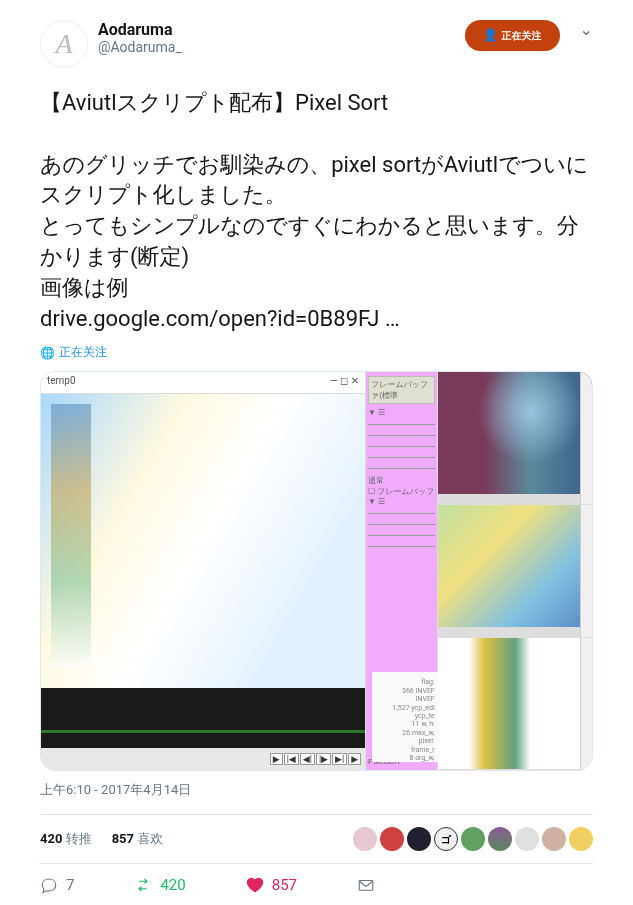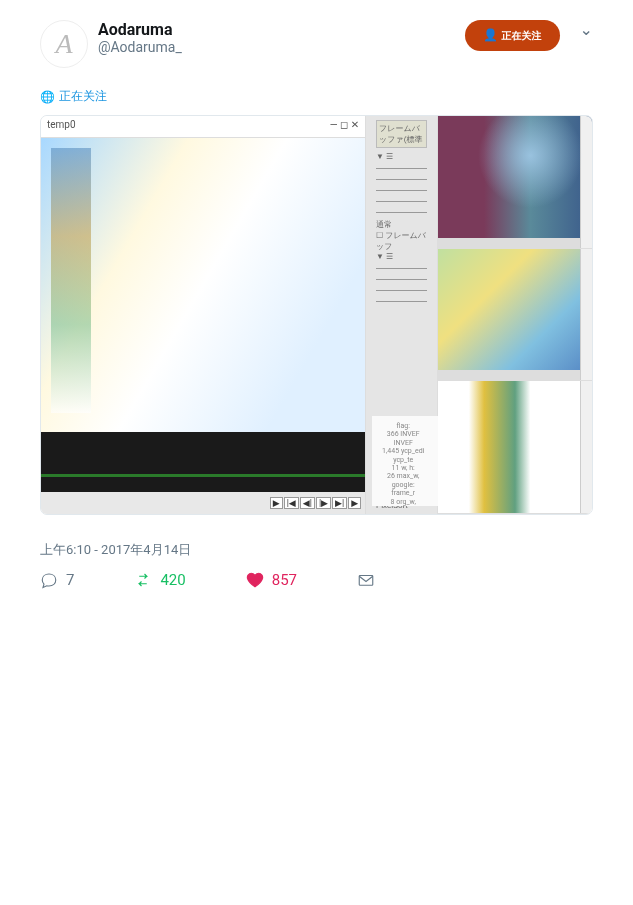--- a/index.html
+++ b/index.html
@@ -8,45 +8,45 @@
   .header { display: flex; align-items: flex-start; gap: 10px; margin-bottom: 20px; }
   .avatar { width: 48px; height: 48px; border-radius: 50%; display: flex; align-items: center; justify-content: center; color: #bbb; font-size: 28px; font-style: italic; font-family: serif; border: 1px solid #eee; }
   .user-info { flex: 1; }
   .display-name { font-weight: bold; font-size: 16px; color: #14171a; }
   .handle { color: #657786; font-size: 14px; }
   .follow-btn { background: #c2410c; color: #fff; border: none; border-radius: 20px; padding: 8px 18px; font-size: 10px; font-weight: bold; cursor: pointer; }
   .follow-btn::before { content: "👤 "; font-size: 12px; }
   .dropdown-icon { color: #657786; margin-left: 10px; font-size: 16px; cursor: pointer; }
   .tweet-text { font-size: 22px; line-height: 1.4; color: #14171a; margin-bottom: 10px; white-space: pre-wrap; }
   .translate-link { color: #1b95e0; font-size: 12px; cursor: pointer; display: flex; align-items: center; gap: 4px; margin-bottom: 10px; }
-  .media { width: 100%; height: 400px; border: 1px solid #e1e8ed; border-radius: 7px; margin-bottom: 26px; position: relative; display: flex; background: #fafafa; overflow: hidden; }
+  .media { width: 100%; height: 400px; border: 1px solid #e1e8ed; border-radius: 15px; margin-bottom: 10px; position: relative; display: flex; background: #fafafa; overflow: hidden; }
   .m-left { width: 59%; display: flex; flex-direction: column; border-right: 1px solid #ddd; }
   .m-titlebar { height: 22px; background: #fff; border-bottom: 1px solid #ddd; font-size: 10px; color: #555; padding: 3px 6px; display:flex; justify-content:space-between; }
   .m-canvas { flex: 1; background: linear-gradient(120deg, #a8d8ff 0%, #fff9e0 30%, #ffffff 50%, #e0f0ff 80%); position: relative; }
   .m-canvas::after { content:""; position:absolute; left:10px; top:10px; width:40px; height:90%; background: linear-gradient(180deg, #5a8fc0, #c0a050, #80c090, #fff); opacity:0.6; }
   .m-timeline { height: 60px; background: #1a1a1a; display:flex; flex-direction:column; justify-content:flex-end; }
   .m-tl-bar { height:3px; background:#2a7a2a; margin:15px 0; }
   .m-controls { background:#e8e8e8; height:22px; display:flex; justify-content:flex-end; align-items:center; gap:1px; padding:0 4px; font-size:9px; color:#333; }
   .m-controls span { border:1px solid #999; padding:0 2px; background:#fff; }
-  .m-mid { width: 13%; background:#e5e5e5; border-right:1px solid #ddd; font-size:8px; color:#666; padding:4px 10px; }
+  .m-mid { width: 13%; background:#f0abfc; border-right:1px solid #ddd; font-size:8px; color:#666; padding:4px 2px; }
   .m-mid-title { font-size:8px; padding:2px; background:#e0e0d0; border:1px solid #bbb; margin-bottom:4px; }
   .m-slider { height:8px; display:flex; align-items:center; margin:3px 0; }
   .m-slider::before { content:""; width:100%; height:1px; background:#999; }
   .m-mid-bottom { position:absolute; bottom:4px; font-size:8px; }
-  .m-text { margin-top:6px; font-size:7px; color:#888; line-height:1.2;text-align:center; }
+  .m-text { margin-top:6px; font-size:7px; color:#888; line-height:1.2; }
   .m-right { width: 28%; display:flex; flex-direction:column; }
   .m-thumb { flex:1; border-bottom:1px solid #ddd; background:#eee; position:relative; overflow:hidden; }
   .t1 { background: linear-gradient(90deg, #7a3a5a 30%, #5a8a9a 60%, #3a5a8a); }
   .t1::after { content:""; position:absolute; inset:0; background: radial-gradient(ellipse at 60% 30%, rgba(160,200,230,0.9), transparent 40%); }
   .t2 { background: linear-gradient(135deg, #c0e0a0, #f0e080, #80c0e0, #5080c0); }
   .t3 { background: linear-gradient(90deg, #fff 20%, #e0c040 30%, #60a080 50%, #fff 60%); }
   .m-thumb-side { position:absolute; right:0; top:0; width:12px; height:100%; background:#f0f0f0; border-left:1px solid #ccc; }
   .m-thumb-bot { position:absolute; bottom:0; left:0; right:12px; height:10px; background:#ddd; }
   .m-nums { position:absolute; right: 28%; bottom: 8px; width:12%; font-size:7px; color:#777; text-align:right; line-height:1.3; padding-right:3px; background:#fafafa; }
-  .timestamp { color: #657786; font-size: 13px; }
+  .timestamp { color: #657786; font-size: 13px; margin-bottom: 15px; }
   .stats { display: flex; gap: 20px; padding: 12px 0; border-top: 1px solid #e1e8ed; border-bottom: 1px solid #e1e8ed; font-size: 13px; align-items: center; }
   .stat-num { font-weight: bold; color: #14171a; }
   .stat-label { color: #657786; }
   .faces { display: flex; gap: 3px; margin-left: auto; }
   .face { width: 24px; height: 24px; border-radius: 50%; }
   .f1{background:#e8c8d0;} .f2{background:#d04040;} .f3{background:#202030;} .f4{background:#f0f0f0; border:1px solid #333; position:relative;} .f4::after{content:"ゴ"; position:absolute; font-size:10px; top:5px; left:6px; font-weight:bold;} .f5{background:#60a060;} .f6{background:linear-gradient(#8a5a9a,#5a8a5a);} .f7{background:#e0e0e0;} .f8{background:#d0b0a0;} .f9{background:#f0d060;}
   .actions { display: flex; gap: 60px; padding: 12px 0; color: #657786; font-size: 15px; }
   .action { display: flex; align-items: center; gap: 8px; cursor: pointer; }
   .action.liked { color: #e0245e; }
   .action.rt { color: #17bf63; }
@@ -61,20 +61,26 @@
   <div class="header">
     <div class="avatar">A</div>
     <div class="user-info">
       <div class="display-name">Aodaruma</div>
       <div class="handle">@Aodaruma_</div>
     </div>
     <button class="follow-btn">正在关注</button>
     <span class="dropdown-icon">⌄</span>
   </div>
 
+  <div class="tweet-text">【Aviutlスクリプト配布】Pixel Sort
+
+あのグリッチでお馴染みの、pixel sortがAviutlでついにスクリプト化しました。
+とってもシンプルなのですぐにわかると思います。分かります(断定)
+画像は例
+drive.google.com/open?id=0B89FJ …</div>
 
   <div class="translate-link">
     <span>🌐</span>
     <span>正在关注</span>
   </div>
 
   <div class="media">
     <div class="m-left">
       <div class="m-titlebar">
         <span>temp0</span>
@@ -121,33 +127,54 @@
         </div>
       <div class="m-thumb t3">
           <div class="m-thumb-side"></div>
         </div>
     </div>
     <div class="m-nums">
       <div class="m-text">
         <span>flag:</span><br>
         <span>366</span> <span>INVEF</span><br>
         <span>INVEF</span><br>
-        <span>1,445</span> <span>ycp_edi</span><br>
+        <span>1,527</span> <span>ycp_edi</span><br>
         <span>ycp_te</span><br>
         <span>11</span> <span>w, h:</span><br>
         <span>26</span> <span>max_w,</span><br>
-        <span>google:</span><br>
+        <span>pixel:</span><br>
         <span>frame_r</span><br>
         <span>8</span> <span>org_w,</span>
       </div>
     </div>
   </div>
 
   <div class="timestamp">上午6:10 - 2017年4月14日</div>
 
+  <div class="stats">
+    <span>
+      <span class="stat-num">420</span>
+      <span class="stat-label">转推</span>
+    </span>
+    <span>
+      <span class="stat-num">857</span>
+      <span class="stat-label">喜欢</span>
+    </span>
+    <div class="faces">
+      <div class="face f1"></div>
+      <div class="face f2"></div>
+      <div class="face f3"></div>
+      <div class="face f4"></div>
+      <div class="face f5"></div>
+      <div class="face f6"></div>
+      <div class="face f7"></div>
+      <div class="face f8"></div>
+      <div class="face f9"></div>
+    </div>
+  </div>
 
   <div class="actions">
     <div class="action">
       <svg class="icon-svg" viewBox="0 0 24 24">
           <path d="M3 12c0-5 4-8 9-8s9 3 9 8-4 8-9 8c-1 0-2 0-3-.3L4 22l1.3-4.5C3.8 16 3 14 3 12z"></path>
         </svg>
       <span>7</span>
     </div>
     <div class="action rt">
       <svg class="icon-svg" viewBox="0 0 24 24">

